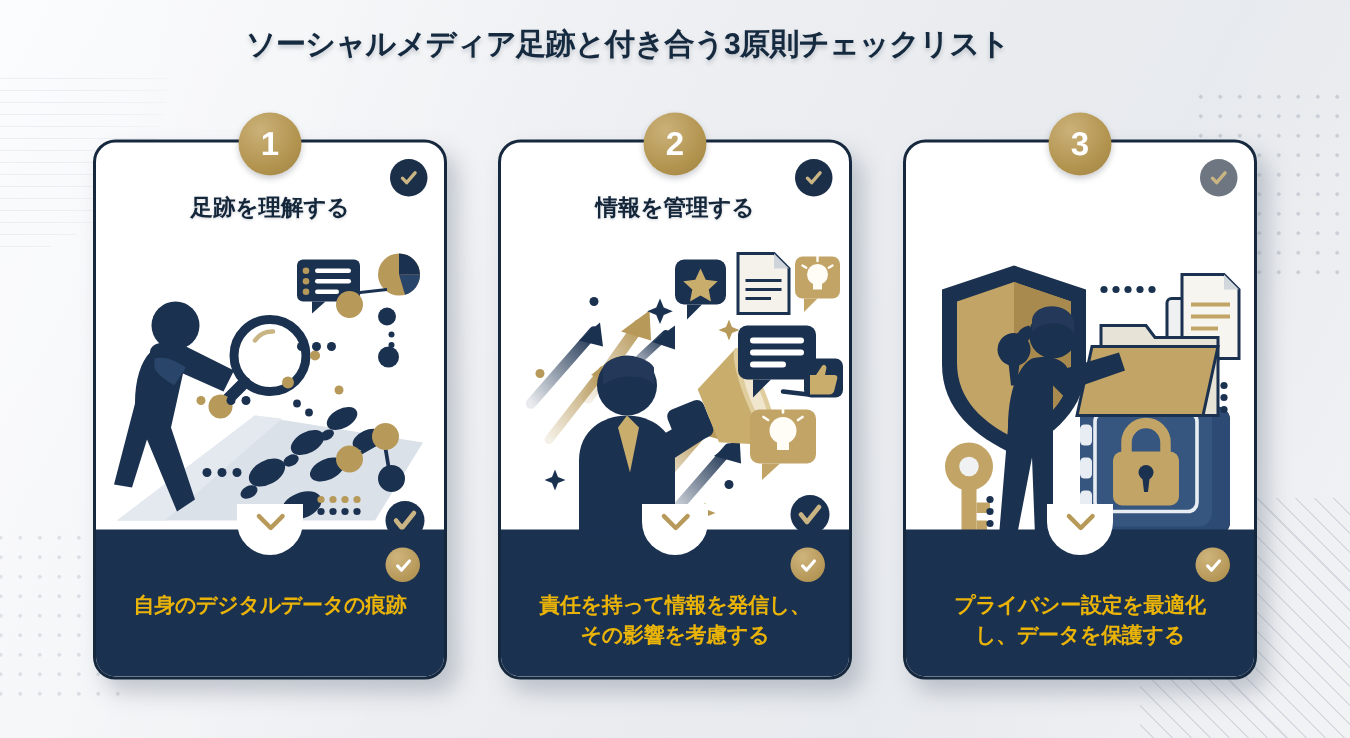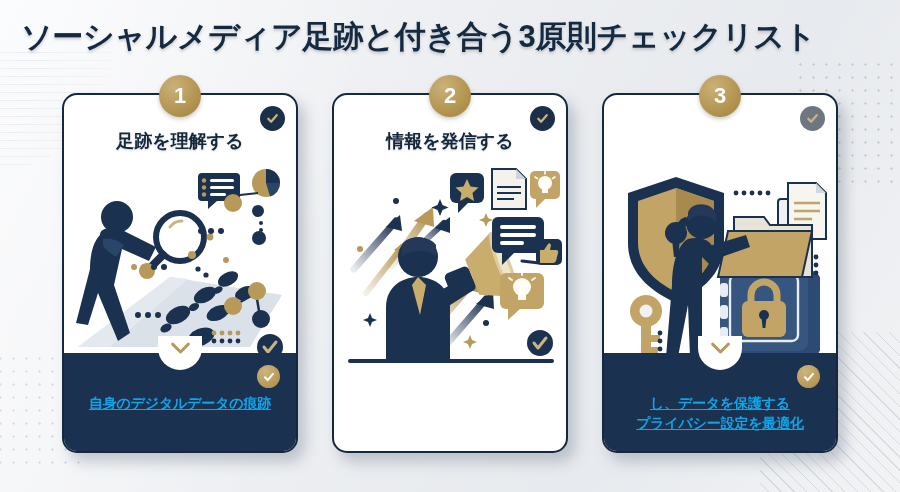--- a/index.html
+++ b/index.html
@@ -78,21 +78,21 @@
     pointer-events: none;
   }
 
   
   .title {
     position: absolute;
     left: 0;
     top: 16px;
     width: 837px;
     text-align: center;
-    font-size: 31px;
+    font-size: 20px;
     font-weight: bold;
     letter-spacing: -0.4px;
     color: #15293f;
     text-shadow: 0 2px 3px rgba(110,120,135,0.35);
     white-space: nowrap;
   }
 
   
   .cards {
     position: absolute;
@@ -160,21 +160,21 @@
   .check-top.navy { background: #1b2f49; }
   .check-top.slate { background: #6e7682; }
   .check-top svg { width: 15px; height: 15px; display: block; }
 
   .card-title {
     position: absolute;
     top: 34px;
     left: 0;
     width: 100%;
     text-align: center;
-    font-size: 18px;
+    font-size: 15px;
     font-weight: bold;
     color: #12booboo;
     color: #14263a;
     text-shadow: 0 1px 2px rgba(120,130,145,0.35);
     white-space: nowrap;
     z-index: 4;
   }
 
   .illus {
     position: absolute;
@@ -226,26 +226,25 @@
     justify-content: center;
   }
   .check-footer svg { width: 14px; height: 14px; display: block; }
 
   .footer-text {
     position: absolute;
     left: 8px;
     right: 8px;
     top: 40px;
     text-align: center;
-    color: #0ea5e9;
+    color: #eab308;
     font-size: 14px;
     font-weight: bold;
     line-height: 1.45;
     letter-spacing: -0.2px;
-    text-decoration: underline;
   }
   .footer-text .ln { display: block; }
 </style>
 </head>
 <body>
 
 <div id="stage">
 
   <div class="bg-lines-topleft"></div>
   <div class="bg-dots-bottomleft"></div>
@@ -376,21 +375,21 @@
       <div class="check-top navy">
         <svg viewBox="0 0 16 16" xmlns="http://www.w3.org/2000/svg">
           <path d="M3.5 8.3 l3 3.2 l6 -7" fill="none" stroke="#c9b483" stroke-width="2.4" stroke-linecap="round" stroke-linejoin="round"></path>
         </svg>
       </div>
       <div class="num-badge">1</div>
     </div>
 
     <div class="card">
       <div class="card-clip">
-        <div class="card-title">情報を発信する</div>
+        <div class="card-title">情報を管理する</div>
 
         <div class="illus">
           <svg viewBox="0 0 222 198" xmlns="http://www.w3.org/2000/svg">
             <defs>
               <linearGradient id="arrN" x1="0" y1="1" x2="1" y2="0">
                 <stop offset="0%" stop-color="#1b3150" stop-opacity="0.1"></stop>
                 <stop offset="100%" stop-color="#1b3150"></stop>
               </linearGradient>
               <linearGradient id="arrG" x1="0" y1="1" x2="1" y2="0">
                 <stop offset="0%" stop-color="#b7995a" stop-opacity="0.15"></stop>
@@ -496,20 +495,36 @@
               <circle cx="20" cy="84" r="3"></circle>
             </g>
 
             <line x1="10" y1="196" x2="212" y2="196" stroke="#1b3150" stroke-width="4" stroke-linecap="round"></line>
 
             <circle cx="200" cy="178" r="13" fill="#1b3150"></circle>
             <path d="M194 178 l4 5 l8 -10" fill="none" stroke="#c9b483" stroke-width="3" stroke-linecap="round" stroke-linejoin="round"></path>
           </svg>
         </div>
 
+        <div class="card-footer">
+          <div class="notch">
+            <svg viewBox="0 0 24 16" xmlns="http://www.w3.org/2000/svg">
+              <path d="M3 3 L12 12 L21 3" fill="none" stroke="#b7995a" stroke-width="3.4" stroke-linecap="round" stroke-linejoin="round"></path>
+            </svg>
+          </div>
+          <div class="check-footer">
+            <svg viewBox="0 0 16 16" xmlns="http://www.w3.org/2000/svg">
+              <path d="M3.5 8.3 l3 3.2 l6 -7" fill="none" stroke="#ffffff" stroke-width="2.4" stroke-linecap="round" stroke-linejoin="round"></path>
+            </svg>
+          </div>
+          <div class="footer-text">
+            <span class="ln">責任を持って情報を発信し、</span>
+            <span class="ln">その影響を考慮する</span>
+          </div>
+        </div>
       </div>
 
       <div class="check-top navy">
         <svg viewBox="0 0 16 16" xmlns="http://www.w3.org/2000/svg">
           <path d="M3.5 8.3 l3 3.2 l6 -7" fill="none" stroke="#c9b483" stroke-width="2.4" stroke-linecap="round" stroke-linejoin="round"></path>
         </svg>
       </div>
       <div class="num-badge">2</div>
     </div>
 
@@ -585,22 +600,22 @@
             <svg viewBox="0 0 24 16" xmlns="http://www.w3.org/2000/svg">
               <path d="M3 3 L12 12 L21 3" fill="none" stroke="#b7995a" stroke-width="3.4" stroke-linecap="round" stroke-linejoin="round"></path>
             </svg>
           </div>
           <div class="check-footer">
             <svg viewBox="0 0 16 16" xmlns="http://www.w3.org/2000/svg">
               <path d="M3.5 8.3 l3 3.2 l6 -7" fill="none" stroke="#ffffff" stroke-width="2.4" stroke-linecap="round" stroke-linejoin="round"></path>
             </svg>
           </div>
           <div class="footer-text">
+            <span class="ln">プライバシー設定を最適化</span>
             <span class="ln">し、データを保護する</span>
-            <span class="ln">プライバシー設定を最適化</span>
           </div>
         </div>
       </div>
 
       <div class="check-top slate">
         <svg viewBox="0 0 16 16" xmlns="http://www.w3.org/2000/svg">
           <path d="M3.5 8.3 l3 3.2 l6 -7" fill="none" stroke="#c9b483" stroke-width="2.4" stroke-linecap="round" stroke-linejoin="round"></path>
         </svg>
       </div>
       <div class="num-badge">3</div>

